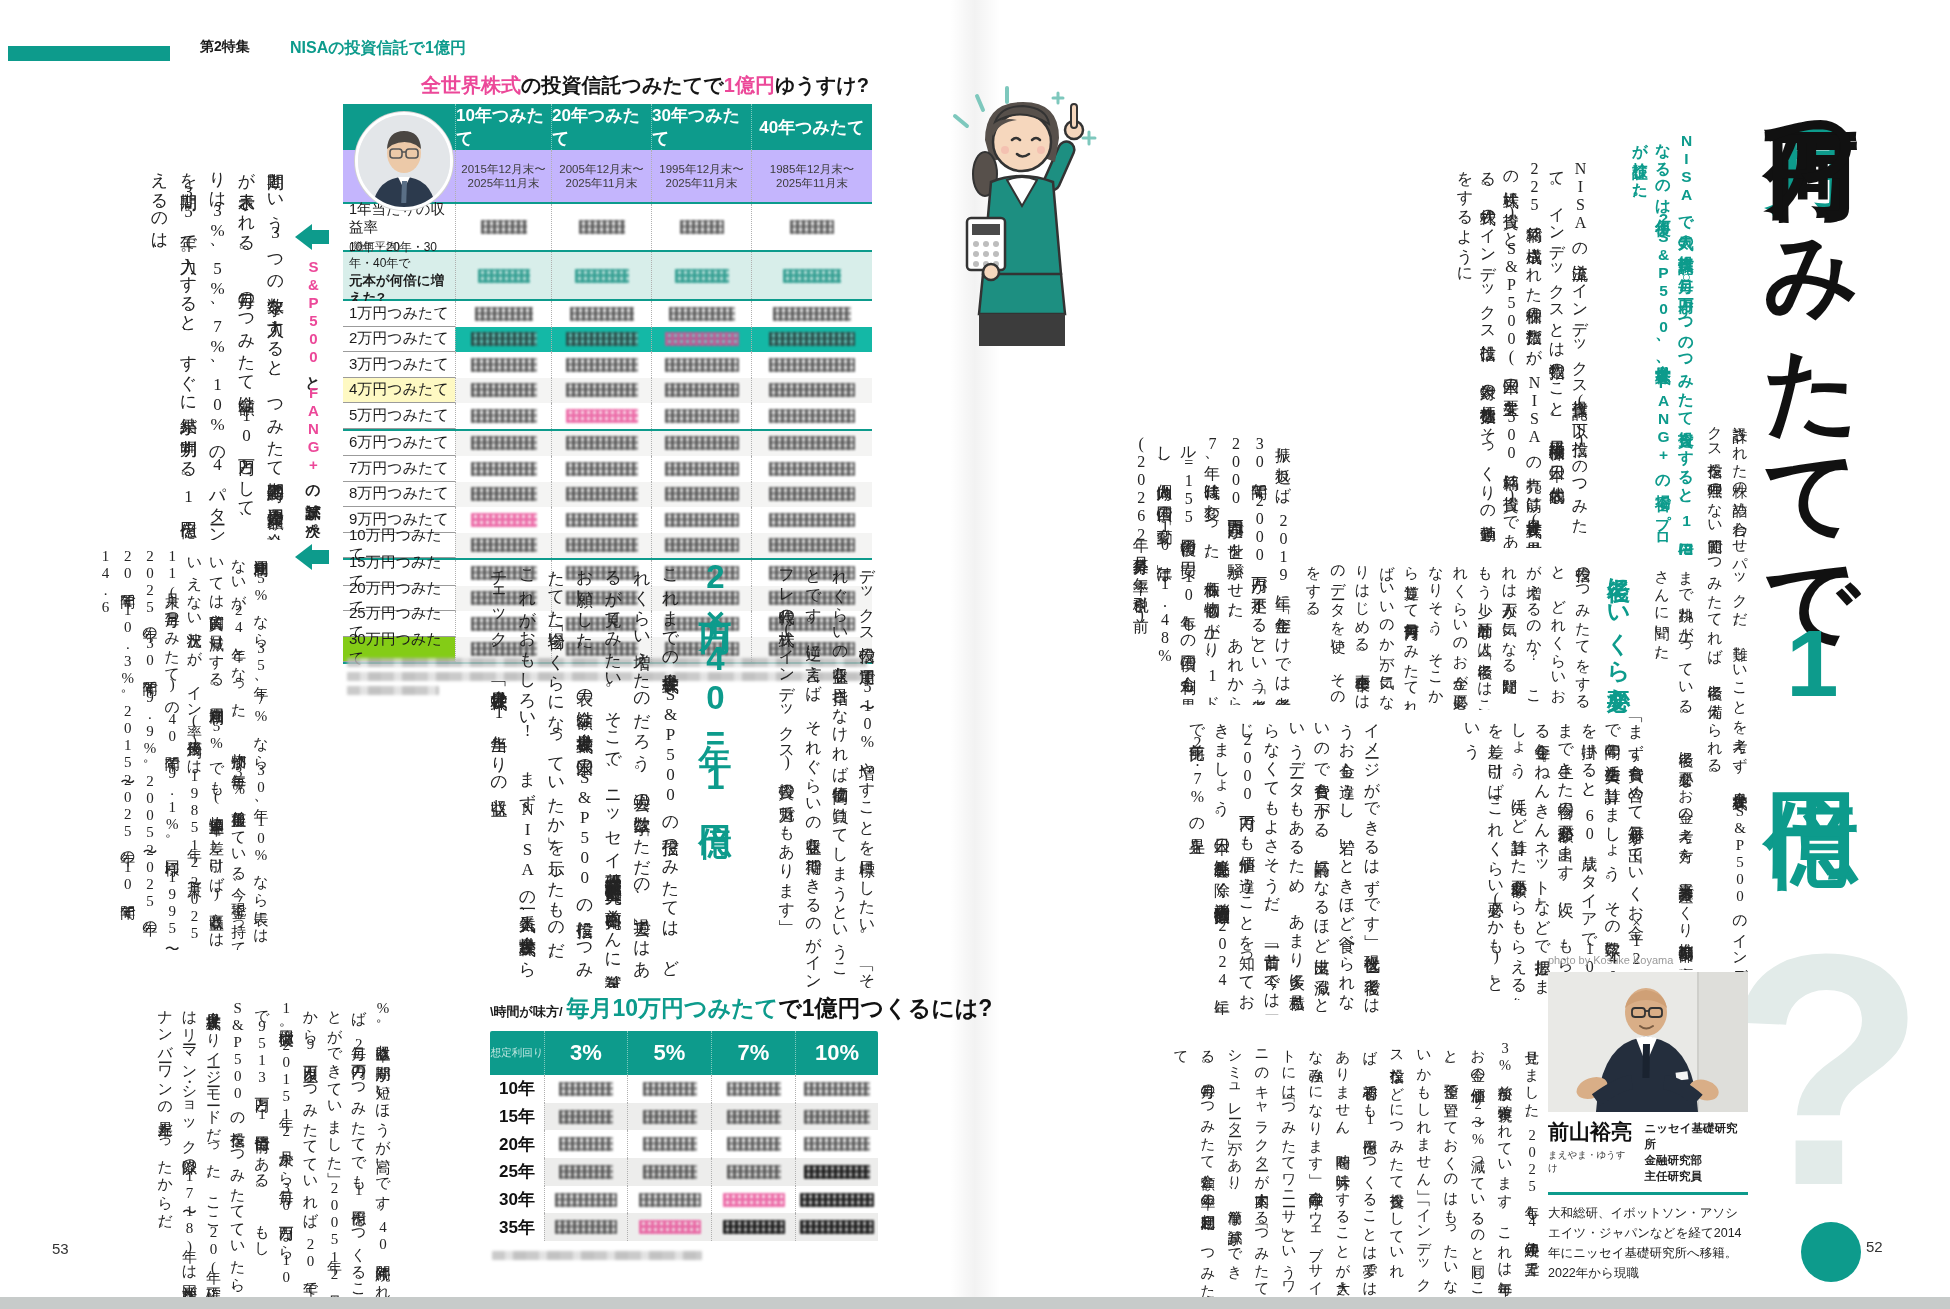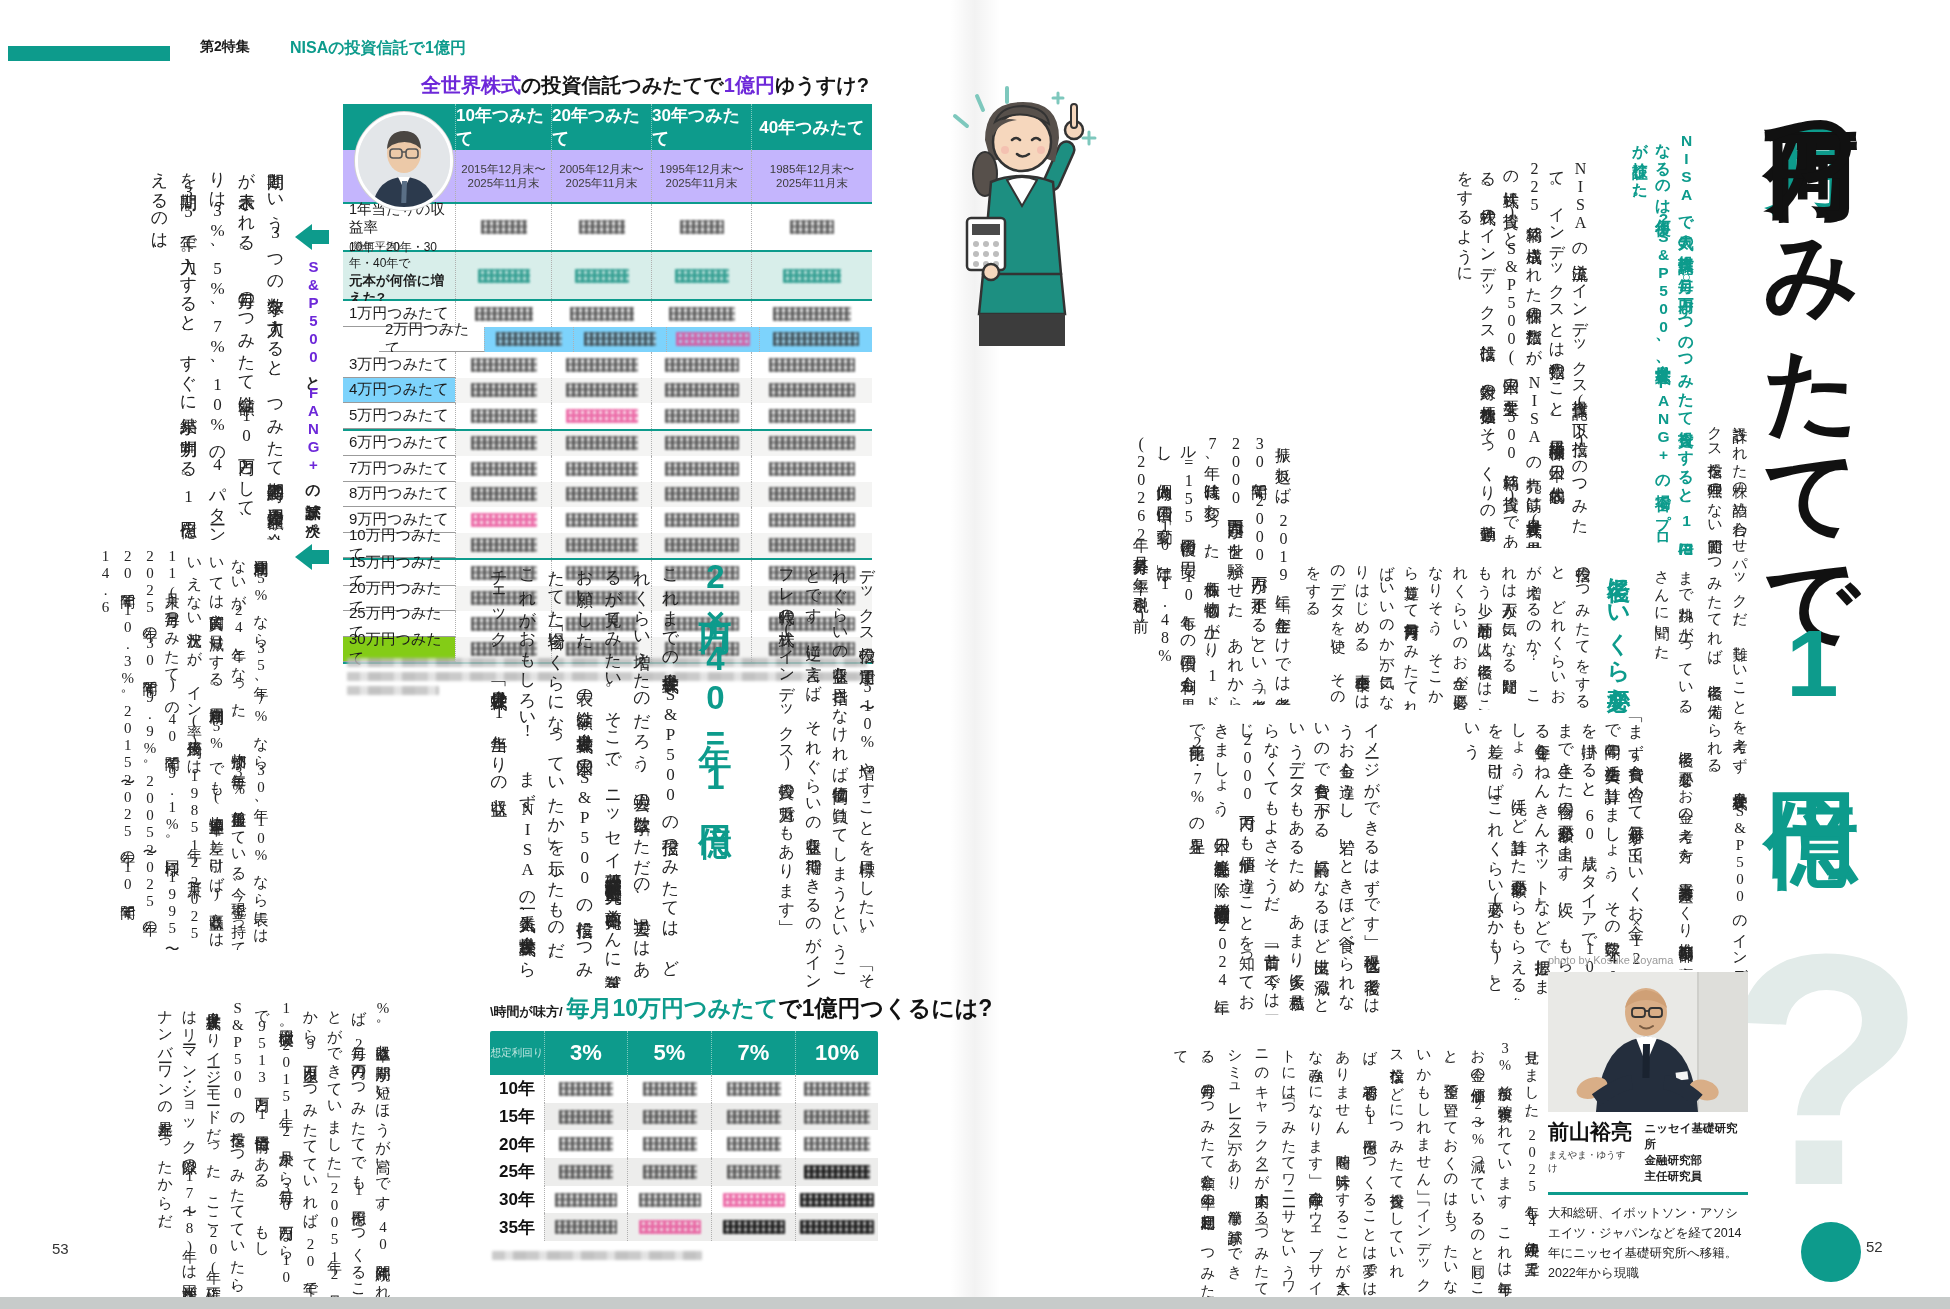--- a/index.html
+++ b/index.html
@@ -4,21 +4,21 @@
 <style>
   html,body{margin:0;padding:0;background:#9a9a9a;}
   #spread{position:relative;width:1950px;height:1309px;background:#ffffff;overflow:hidden;
           font-family:"Liberation Sans","DejaVu Sans",sans-serif;}
   .abs{position:absolute;}
   
   .v{position:absolute;writing-mode:vertical-rl;text-orientation:upright;overflow:hidden;
      font-family:"Liberation Serif","DejaVu Serif",serif;color:#242424;letter-spacing:1px;}
   .vg{font-family:"Liberation Sans","DejaVu Sans",sans-serif;}
   .teal{color:#0d9b8c;}
-  .pink{color:#6d28d9;}
+  .pink{color:#ec4899;}
   
   .blur{display:inline-block;height:14px;border-radius:1px;vertical-align:middle;opacity:.8;
     background:repeating-linear-gradient(90deg,rgba(40,40,40,.85) 0 3px,rgba(40,40,40,0) 3px 6px),
                repeating-linear-gradient(0deg,rgba(90,90,90,.8) 0 3px,rgba(190,190,190,.55) 3px 6px);
     filter:blur(1.2px);}
   .blur.pk{background:repeating-linear-gradient(90deg,rgba(232,70,145,.95) 0 3px,rgba(232,70,145,.08) 3px 6px),
                repeating-linear-gradient(0deg,rgba(225,60,140,.85) 0 3px,rgba(247,188,215,.6) 3px 6px);}
   .blur.tl{background:repeating-linear-gradient(90deg,rgba(13,140,125,.95) 0 3px,rgba(13,140,125,.1) 3px 6px),
                repeating-linear-gradient(0deg,rgba(13,140,125,.85) 0 3px,rgba(168,216,208,.6) 3px 6px);}
   .blur.dk{opacity:.95;background:repeating-linear-gradient(90deg,rgba(15,15,15,.95) 0 3px,rgba(15,15,15,.1) 3px 6px),
@@ -126,21 +126,21 @@
           <div class="t1c dot" style="width: 100px;">
             <span class="blur" style="width: 64px;"></span>
           </div>
           <div class="t1c dot" style="width: 100px;">
             <span class="blur" style="width: 66px;"></span>
           </div>
           <div class="t1c dot" style="width: 121px;">
             <span class="blur" style="width: 78px;"></span>
           </div>
         </div>
-        <div class="t1row" style="height: 25.5px; background: #7dd3fc; margin-left: 36px;">
+        <div class="t1row" style="height: 25.5px; background: #14b8a6;">
           <div class="t1lab" style="width: 112px; height: 25.5px; background: rgb(255, 255, 255);">2万円つみたて</div>
           <div class="t1c dot" style="width: 96px;">
             <span class="blur" style="width: 66px;"></span>
           </div>
           <div class="t1c dot" style="width: 100px;">
             <span class="blur" style="width: 72px;"></span>
           </div>
           <div class="t1c dot" style="width: 100px;">
             <span class="blur pk" style="width: 74px;"></span>
           </div>
@@ -157,21 +157,21 @@
             <span class="blur" style="width: 72px;"></span>
           </div>
           <div class="t1c dot" style="width: 100px;">
             <span class="blur" style="width: 74px;"></span>
           </div>
           <div class="t1c dot" style="width: 121px;">
             <span class="blur" style="width: 86px;"></span>
           </div>
         </div>
         <div class="t1row" style="height: 25.5px; background: rgb(244, 244, 243);">
-          <div class="t1lab" style="width: 112px; height: 25.5px; background: #7dd3fc;">4万円つみたて</div>
+          <div class="t1lab" style="width: 112px; height: 25.5px; background: #fef9c3;">4万円つみたて</div>
           <div class="t1c dot" style="width: 96px;">
             <span class="blur" style="width: 66px;"></span>
           </div>
           <div class="t1c dot" style="width: 100px;">
             <span class="blur" style="width: 72px;"></span>
           </div>
           <div class="t1c dot" style="width: 100px;">
             <span class="blur" style="width: 74px;"></span>
           </div>
           <div class="t1c dot" style="width: 121px;">

